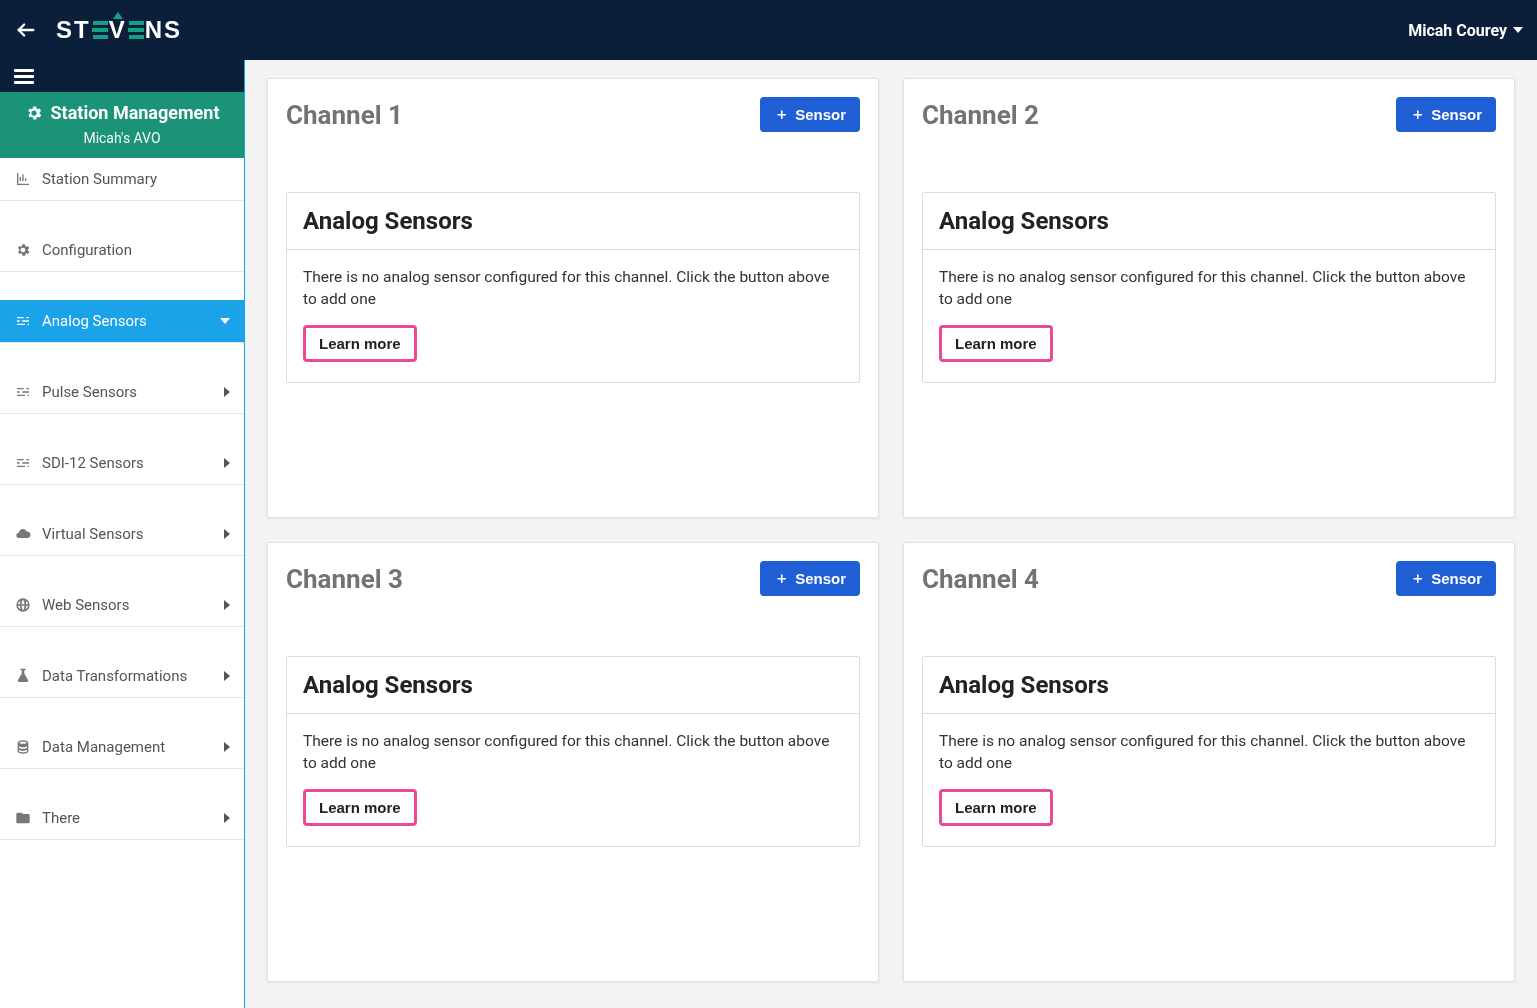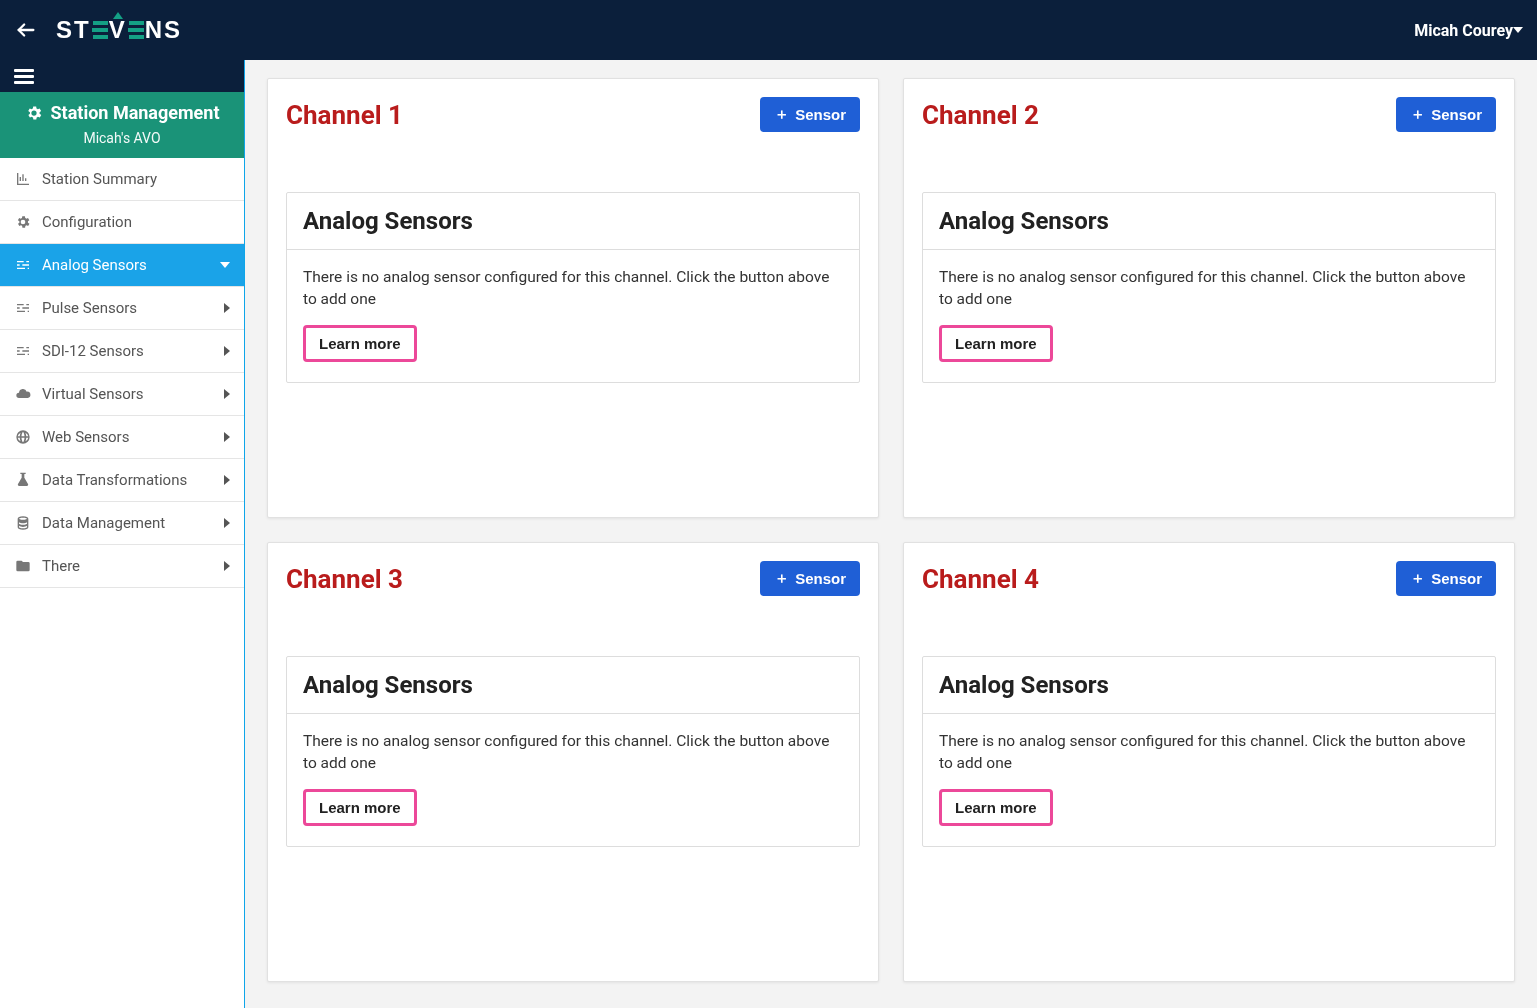--- a/index.html
+++ b/index.html
@@ -35,21 +35,21 @@
   .logo .e-glyph span:nth-child(2){ width:16px; }
   .logo .e-glyph span:nth-child(3){ width:15px; }
   .logo .v-wrap { position:relative; display:inline-block; }
   .logo .v-wrap .dot {
     position:absolute; top:-4px; left:50%; transform:translateX(-50%);
     width:0;height:0;border-left:5px solid transparent;border-right:5px solid transparent;
     border-bottom:7px solid #14a085;
   }
   .user-menu {
     margin-left:auto; font-weight:700; font-size:16px; display:flex; align-items:center;
-    cursor:pointer;text-align:right;
+    gap:6px; cursor:pointer;text-align:right;
   }
   .user-menu .caret { width:0;height:0;border-left:5px solid transparent;border-right:5px solid transparent;border-top:6px solid #fff; }
 
   
   .layout { display:flex; height:calc(100% - 48px); }
 
   
   .sidebar { width:245px; background:#fff; border-right:1px solid #0ea5e9; display:flex; flex-direction:column; }
   .sidebar-top {
     background:#0b1f3b; height:32px; display:flex; align-items:center; padding-left:14px;
@@ -59,21 +59,21 @@
 
   .station-header {
     background:#1a9378; color:#fff; text-align:center; padding:10px 6px 12px;
   }
   .station-header .title-row {
     display:flex; align-items:center; justify-content:center; gap:8px; font-weight:700; font-size:18px;
   }
   .station-header .subtitle { font-size:14px; margin-top:7px; opacity:0.95; }
 
   .nav {
-    display:flex; flex-direction:column;
+    display:flex; flex-direction:column;gap:28px;
   }
   .nav-item {
     display:flex; align-items:center; gap:10px;
     padding:12px 14px;
     border-bottom:1px solid #e5e5e5;
     color:#555; font-size:15px; cursor:pointer;
     position:relative;
   }
   .nav-item .icon { width:18px; display:flex; justify-content:center; }
   .nav-item .icon svg { fill:#777; }
@@ -101,21 +101,21 @@
   }
   .panel {
     background:#fff; border:1px solid #e1e1e1; border-radius:2px;
     box-shadow:0 1px 3px rgba(0,0,0,0.07);
     padding:18px 18px 28px;
     min-height:440px;
   }
   .panel-head {
     display:flex; justify-content:space-between; align-items:center; margin-bottom:60px;
   }
-  .panel-title { font-size:26px; font-weight:700; color:#b91c1c; }
+  .panel-title { font-size:26px; font-weight:700; color:#737373; }
   .btn-primary {
     background:#1f5fd6; color:#fff; border:none; border-radius:4px;
     padding:8px 14px; font-size:15px; font-weight:700; display:flex; align-items:center; gap:6px;
     cursor:pointer;
   }
   .plus { font-weight:900; font-size:15px; }
 
   .sub-card {
     border:1px solid #ddd; border-radius:2px;
   }

